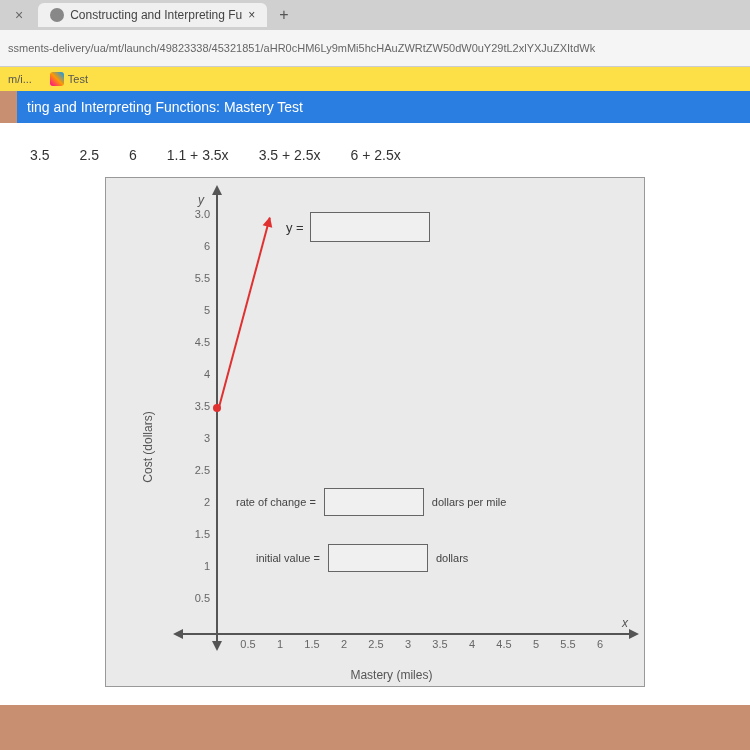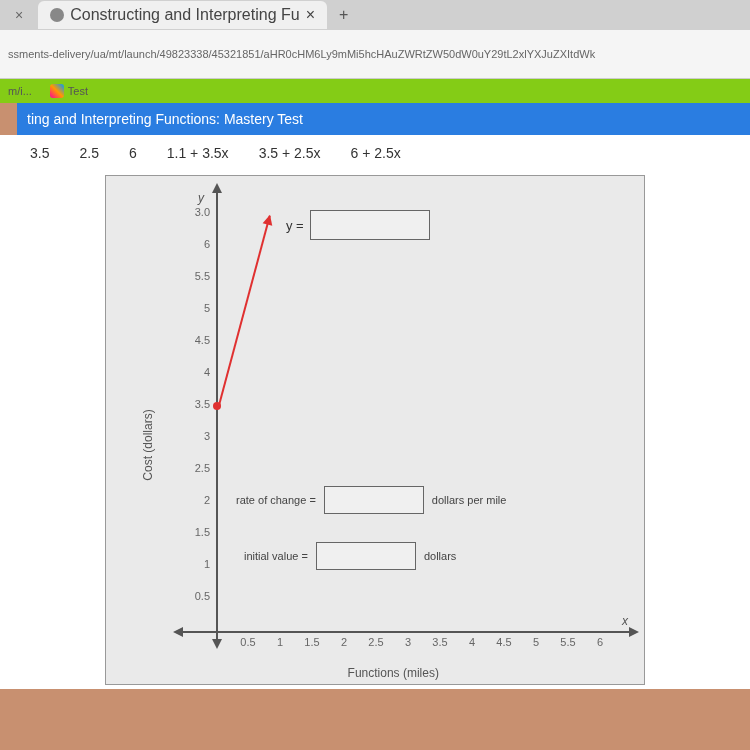--- a/index.html
+++ b/index.html
@@ -1,28 +1,28 @@
 <!DOCTYPE html>
 <html><head>
   <meta charset="utf-8">
   <style>
     * { margin: 0; padding: 0; box-sizing: border-box; }
     body { font-family: Arial, sans-serif; background: #c89070; width: 750px; height: 750px; overflow: hidden; }
     .browser-chrome { background: #e0e0e0; }
     .tab-bar { display: flex; align-items: center; height: 30px; background: #d0d0d0; }
     .tab-close { padding: 0 15px; color: #666; font-size: 14px; cursor: pointer; }
-    .tab { background: #f0f0f0; padding: 5px 12px; display: flex; align-items: center; gap: 6px; font-size: 16px; color: #444; border-radius: 6px 6px 0 0; }
+    .tab { background: #f0f0f0; padding: 5px 12px; display: flex; align-items: center; gap: 6px; font-size: 12px; color: #444; border-radius: 6px 6px 0 0; }
     .tab-favicon { width: 14px; height: 14px; border-radius: 50%; background: #888; display: inline-block; }
     .tab-add { padding: 0 12px; color: #555; font-size: 16px; cursor: pointer; }
-    .url-bar { background: #f5f5f5; padding: 18px 8px; font-size: 11px; color: #666; white-space: nowrap; overflow: hidden; border-bottom: 1px solid #ccc; }
-    .bookmarks { background: #84cc16; padding: 5px 8px; font-size: 11px; color: #555; display: flex; gap: 18px; }
+    .url-bar { background: #f5f5f5; padding: 12px 8px; font-size: 11px; color: #666; white-space: nowrap; overflow: hidden; border-bottom: 1px solid #ccc; }
+    .bookmarks { background: #fde047; padding: 5px 8px; font-size: 11px; color: #555; display: flex; gap: 18px; }
     .bm-item { display: flex; align-items: center; gap: 4px; }
     .bm-ico { width: 14px; height: 14px; border-radius: 3px; display: inline-block; }
     .test-header { background: #2a7de1; color: #fff; padding: 8px 10px; font-size: 14px; margin-left: 17px; }
-    .content { background: #fff; padding: 4px 0; }
+    .content { background: #fff; padding: 18px 0; }
     .tile-row { display: flex; gap: 30px; padding: 6px 30px 14px 30px; font-size: 14px; color: #333; }
     .tile-item { cursor: grab; }
     .graph-wrap { display: flex; justify-content: center; }
     .graph-panel { background: #eaeaea; border: 1px solid #999; width: 540px; height: 510px; position: relative; }
     .y-axis-label { position: absolute; left: 6px; top: 53%; transform: translateY(-50%) rotate(-90deg); transform-origin: center; font-size: 12px; color: #555; }
     .x-axis-label { position: absolute; bottom: 4px; left: 50%; transform: translateX(-30%); font-size: 12px; color: #555; }
     .plot { position: absolute; left: 70px; top: 10px; width: 450px; height: 460px; }
     .axis-v { position: absolute; left: 40px; top: 0; width: 2px; height: 460px; background: #555; }
     .axis-v::before { content: ""; position: absolute; top: -8px; left: -4px; border: 5px solid transparent; border-bottom: 10px solid #555; }
     .axis-v::after { content: ""; position: absolute; bottom: -8px; left: -4px; border: 5px solid transparent; border-top: 10px solid #555; }
@@ -74,21 +74,21 @@
     <span class="tile-item">2.5</span>
     <span class="tile-item">6</span>
     <span class="tile-item">1.1 + 3.5x</span>
     <span class="tile-item">3.5 + 2.5x</span>
     <span class="tile-item">6 + 2.5x</span>
   </div>
 
   <div class="graph-wrap">
     <div class="graph-panel">
       <div class="y-axis-label">Cost (dollars)</div>
-      <div class="x-axis-label">Functions (miles)</div>
+      <div class="x-axis-label">Mastery (miles)</div>
 
       <div class="plot">
         <div class="axis-v"></div>
         <div class="axis-h"></div>
         <div class="y-lab">y</div>
         <div class="x-lab">x</div>
 
         <div class="y-tick" style="top:20px">3.0</div>
         <div class="y-tick" style="top:52px">6</div>
         <div class="y-tick" style="top:84px">5.5</div>
@@ -123,21 +123,21 @@
           <span>y =</span>
           <span class="drop-box"></span>
         </div>
 
         <div class="rate-row" style="left:60px; top:300px">
           <span>rate of change =</span>
           <span class="drop-box-sm"></span>
           <span>dollars per mile</span>
         </div>
 
-        <div class="rate-row" style="left:68px; top:356px">
+        <div class="rate-row" style="left:80px; top:356px">
           <span>initial value =</span>
           <span class="drop-box-sm"></span>
           <span>dollars</span>
         </div>
       </div>
     </div>
   </div>
 </div>
 
 </body></html>

